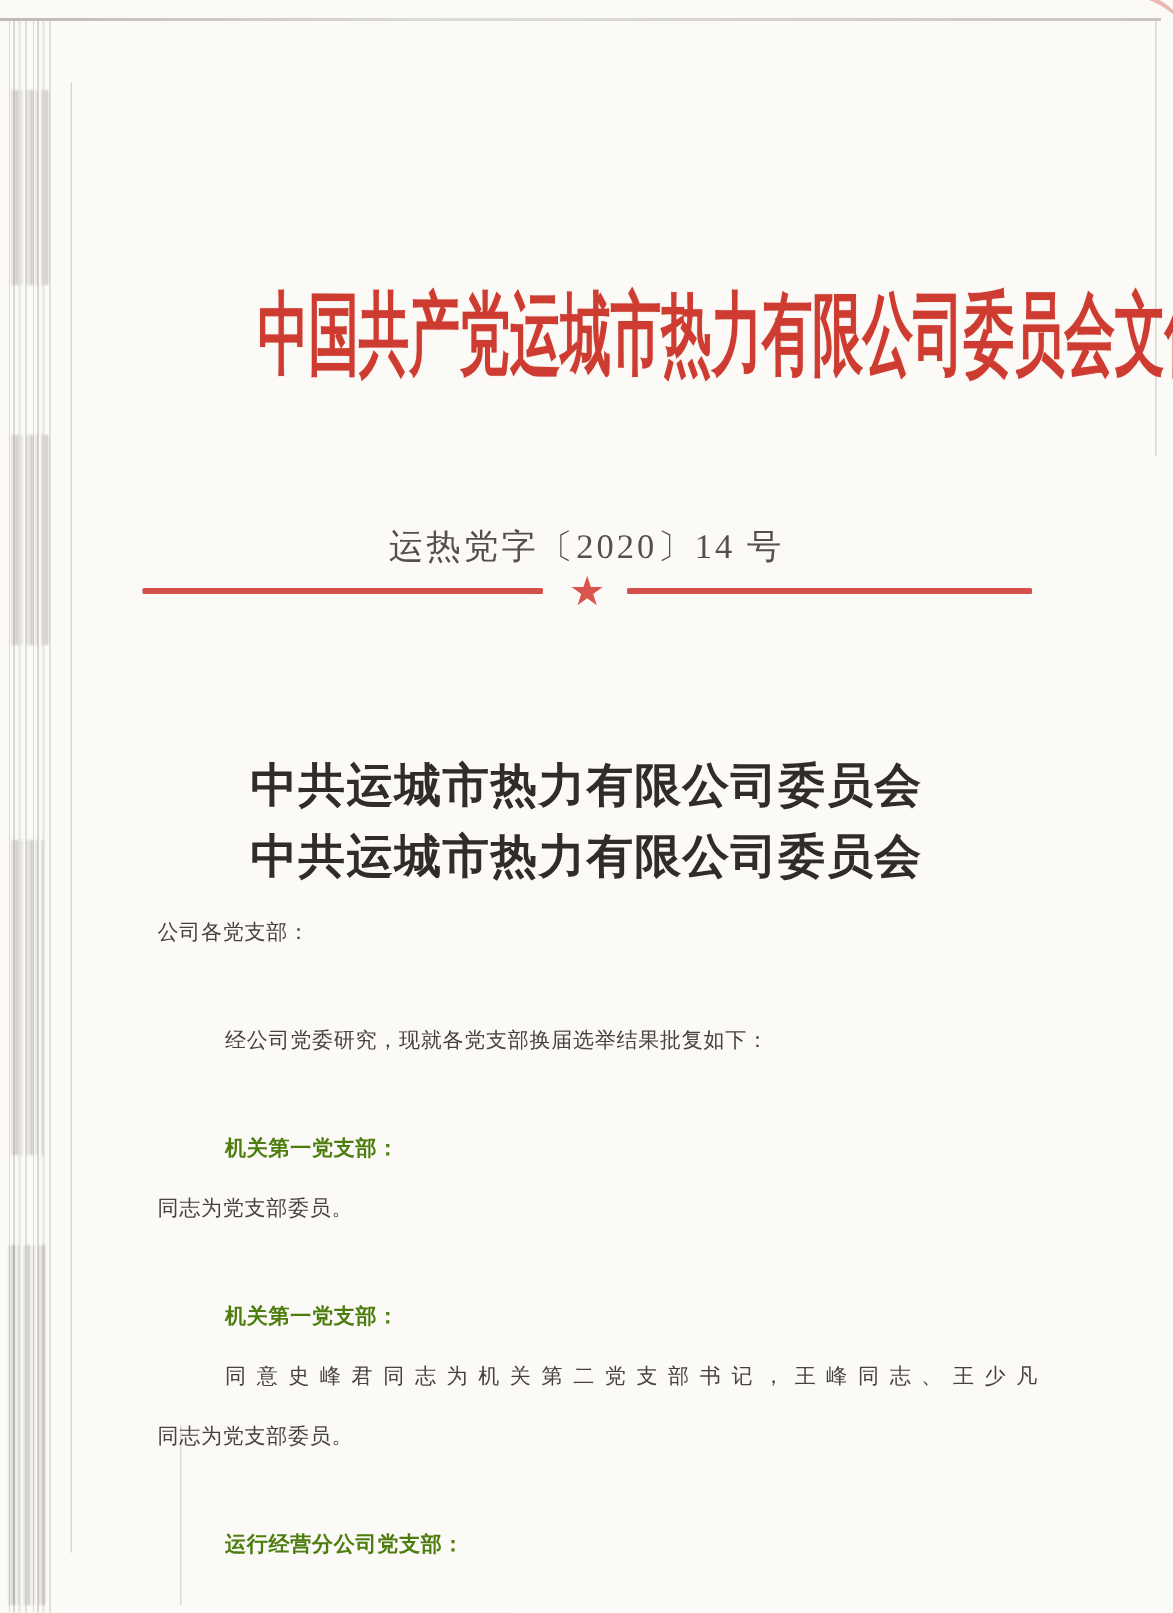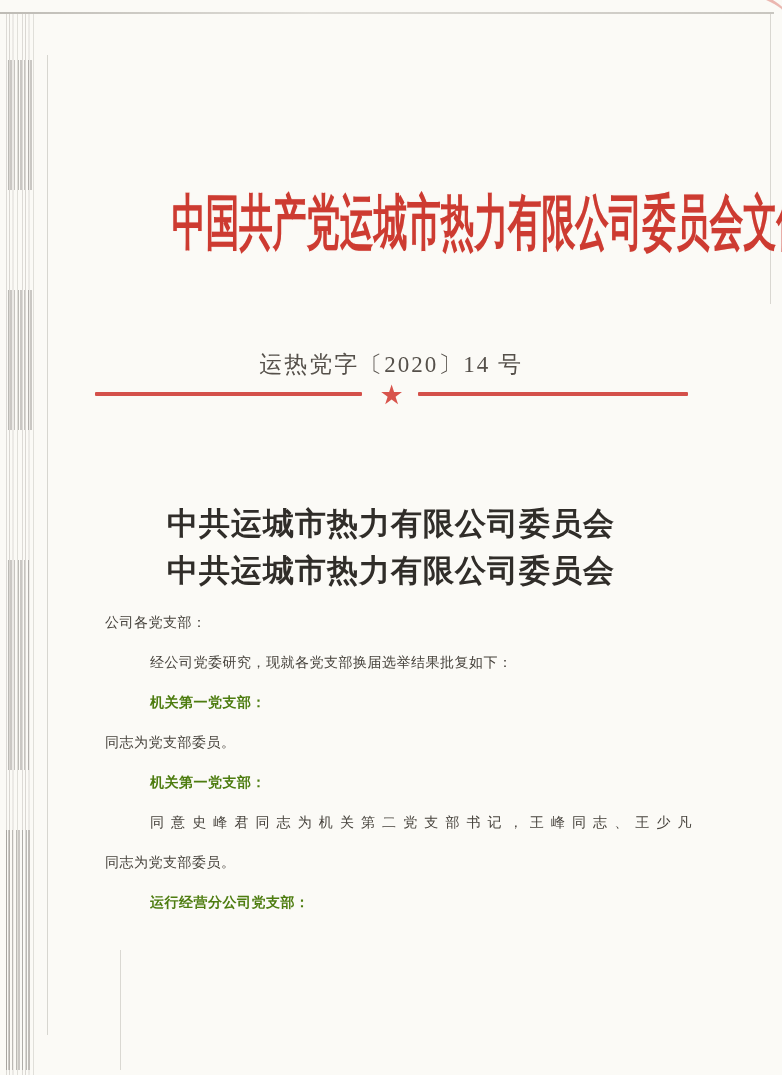--- a/index.html
+++ b/index.html
@@ -85,21 +85,21 @@
     font-size:31px;font-weight:bold;line-height:47px;letter-spacing:1px;
     color:#302d29;
     margin-top:28px;
   }
   .body-text{
     position:absolute;left:105px;top:603px;width:587px;
     font-size:14px;line-height:40px;letter-spacing:.5px;
     color:#46423c;
   }
   .line{height:40px;white-space:nowrap;}
-  .indent{padding-left:45px;}
+  .indent{padding-left:45px;margin-top:32px;}
   .bold{font-weight:bold;color:#4d7c0f;}
   .justify{
     white-space:normal;
     text-align:justify;text-align-last:justify;
     padding-left:0;text-indent:45px;
   }
 </style>
 </head>
 <body>
 

